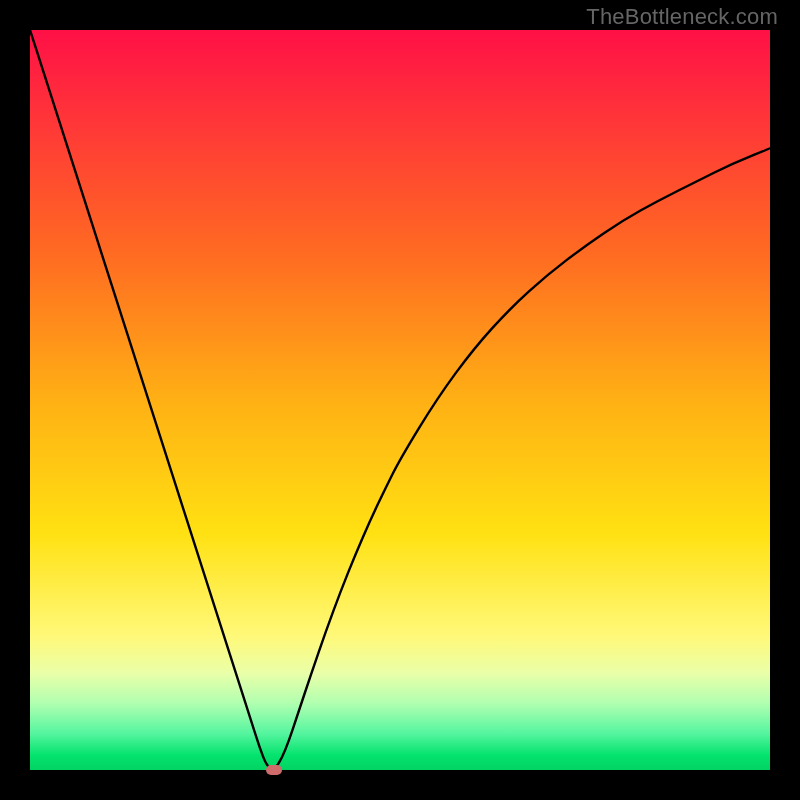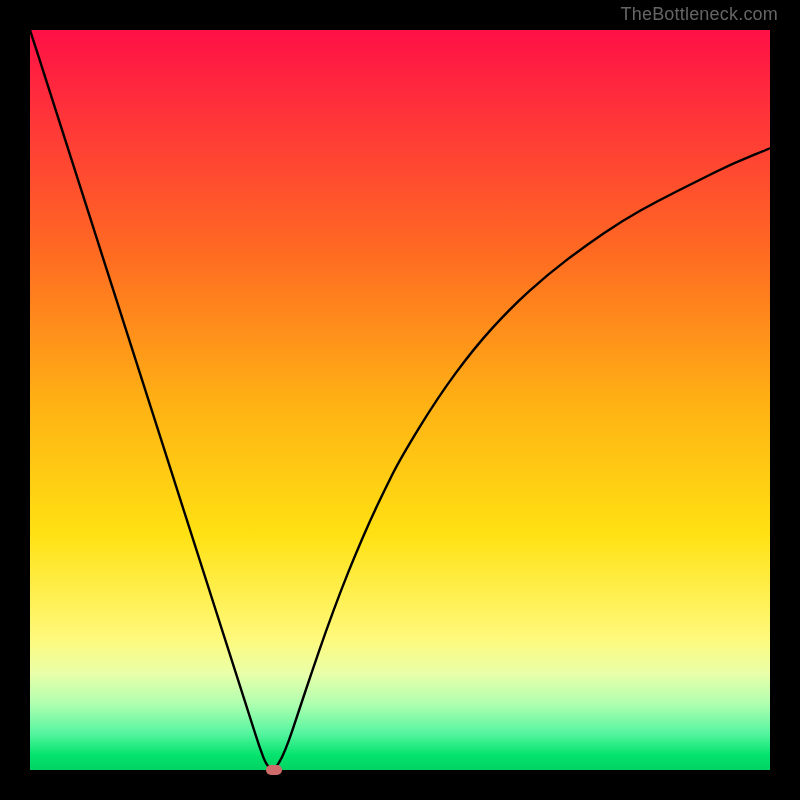--- a/index.html
+++ b/index.html
@@ -15,21 +15,21 @@
     position: relative;
     width: 800px;
     height: 800px;
     background: #000000;
   }
   .watermark {
     position: absolute;
     top: 4px;
     right: 22px;
     color: #656565;
-    font-size: 18px;
+    font-size: 22px;
     font-weight: 400;
     letter-spacing: 0.2px;
     user-select: none;
   }
   .plot-area {
     position: absolute;
     left: 30px;
     top: 30px;
     width: 740px;
     height: 740px;

